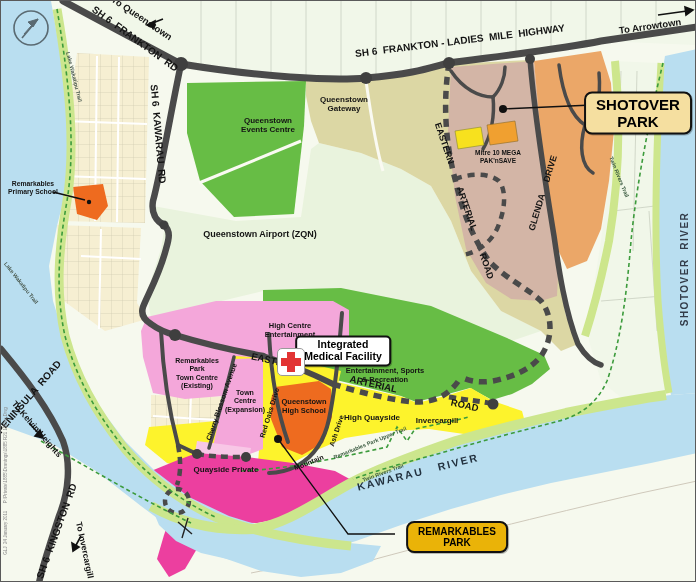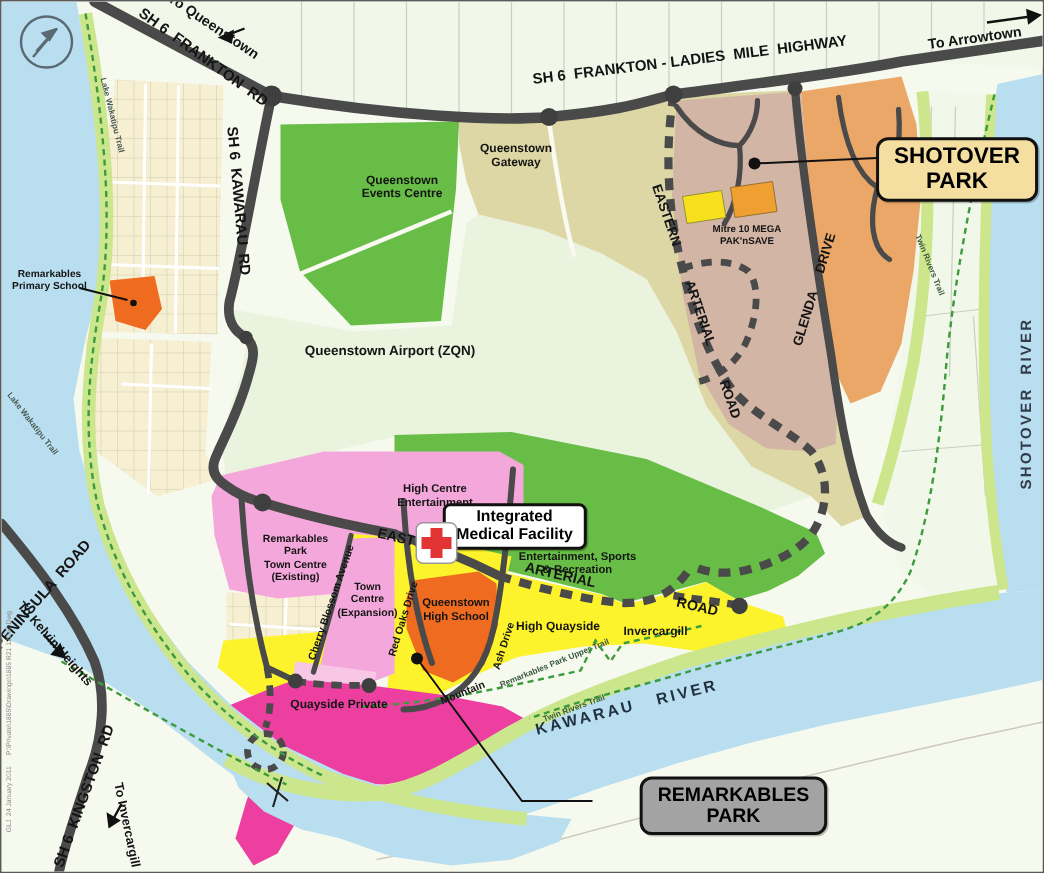--- a/index.html
+++ b/index.html
@@ -268,19 +268,19 @@
 <div class="lbl" style="left:73px;top:76px;font-size:5.5px;color:#4a5a50;transform:translate(-50%,-50%) rotate(76deg)">Lake Wakatipu Trail</div>
 <div class="lbl" style="left:20px;top:282px;font-size:5.5px;color:#4a5a50;transform:translate(-50%,-50%) rotate(52deg)">Lake Wakatipu Trail</div>
 <div class="lbl" style="left:618px;top:176px;font-size:5.5px;color:#3a5a40;transform:translate(-50%,-50%) rotate(68deg)">Twin Rivers Trail</div>
 <div class="lbl" style="left:382px;top:472px;font-size:5.5px;color:#3a5a40;transform:translate(-50%,-50%) rotate(-20deg)">Twin Rivers Trail</div>
 <div class="lbl" style="left:369px;top:442px;font-size:5.5px;color:#3a5a40;transform:translate(-50%,-50%) rotate(-22deg)">Remarkables Park Upper Trail</div>
 
 <div class="lbl" style="left:5px;top:480px;font-size:4.5px;font-weight:normal;color:#8a8a8a;transform:translate(-50%,-50%) rotate(-90deg)">GLJ  24 January 2011      P:\Private\1885\Drawings\1885 R21 12Dec.Dwg</div>
 
 <div class="callout" style="left: 637px; top: 112px; font-size: 15px; background: rgb(245, 223, 160);">SHOTOVER
 PARK</div>
-<div class="callout" style="left: 456px; top: 536px; font-size: 13px; background: #a3a3a3; margin-left: 32px;">REMARKABLES
+<div class="callout" style="left: 456px; top: 536px; font-size: 10px; background: #eab308;">REMARKABLES
 PARK</div>
 <div class="callout small" style="left: 342px; top: 350px; font-size: 10.5px; background: rgb(255, 255, 255);">Integrated
 Medical Facility</div>
 <div class="cross-icon" style="left:290px;top:361px"></div>
 
 </div>
 
 </body></html>

